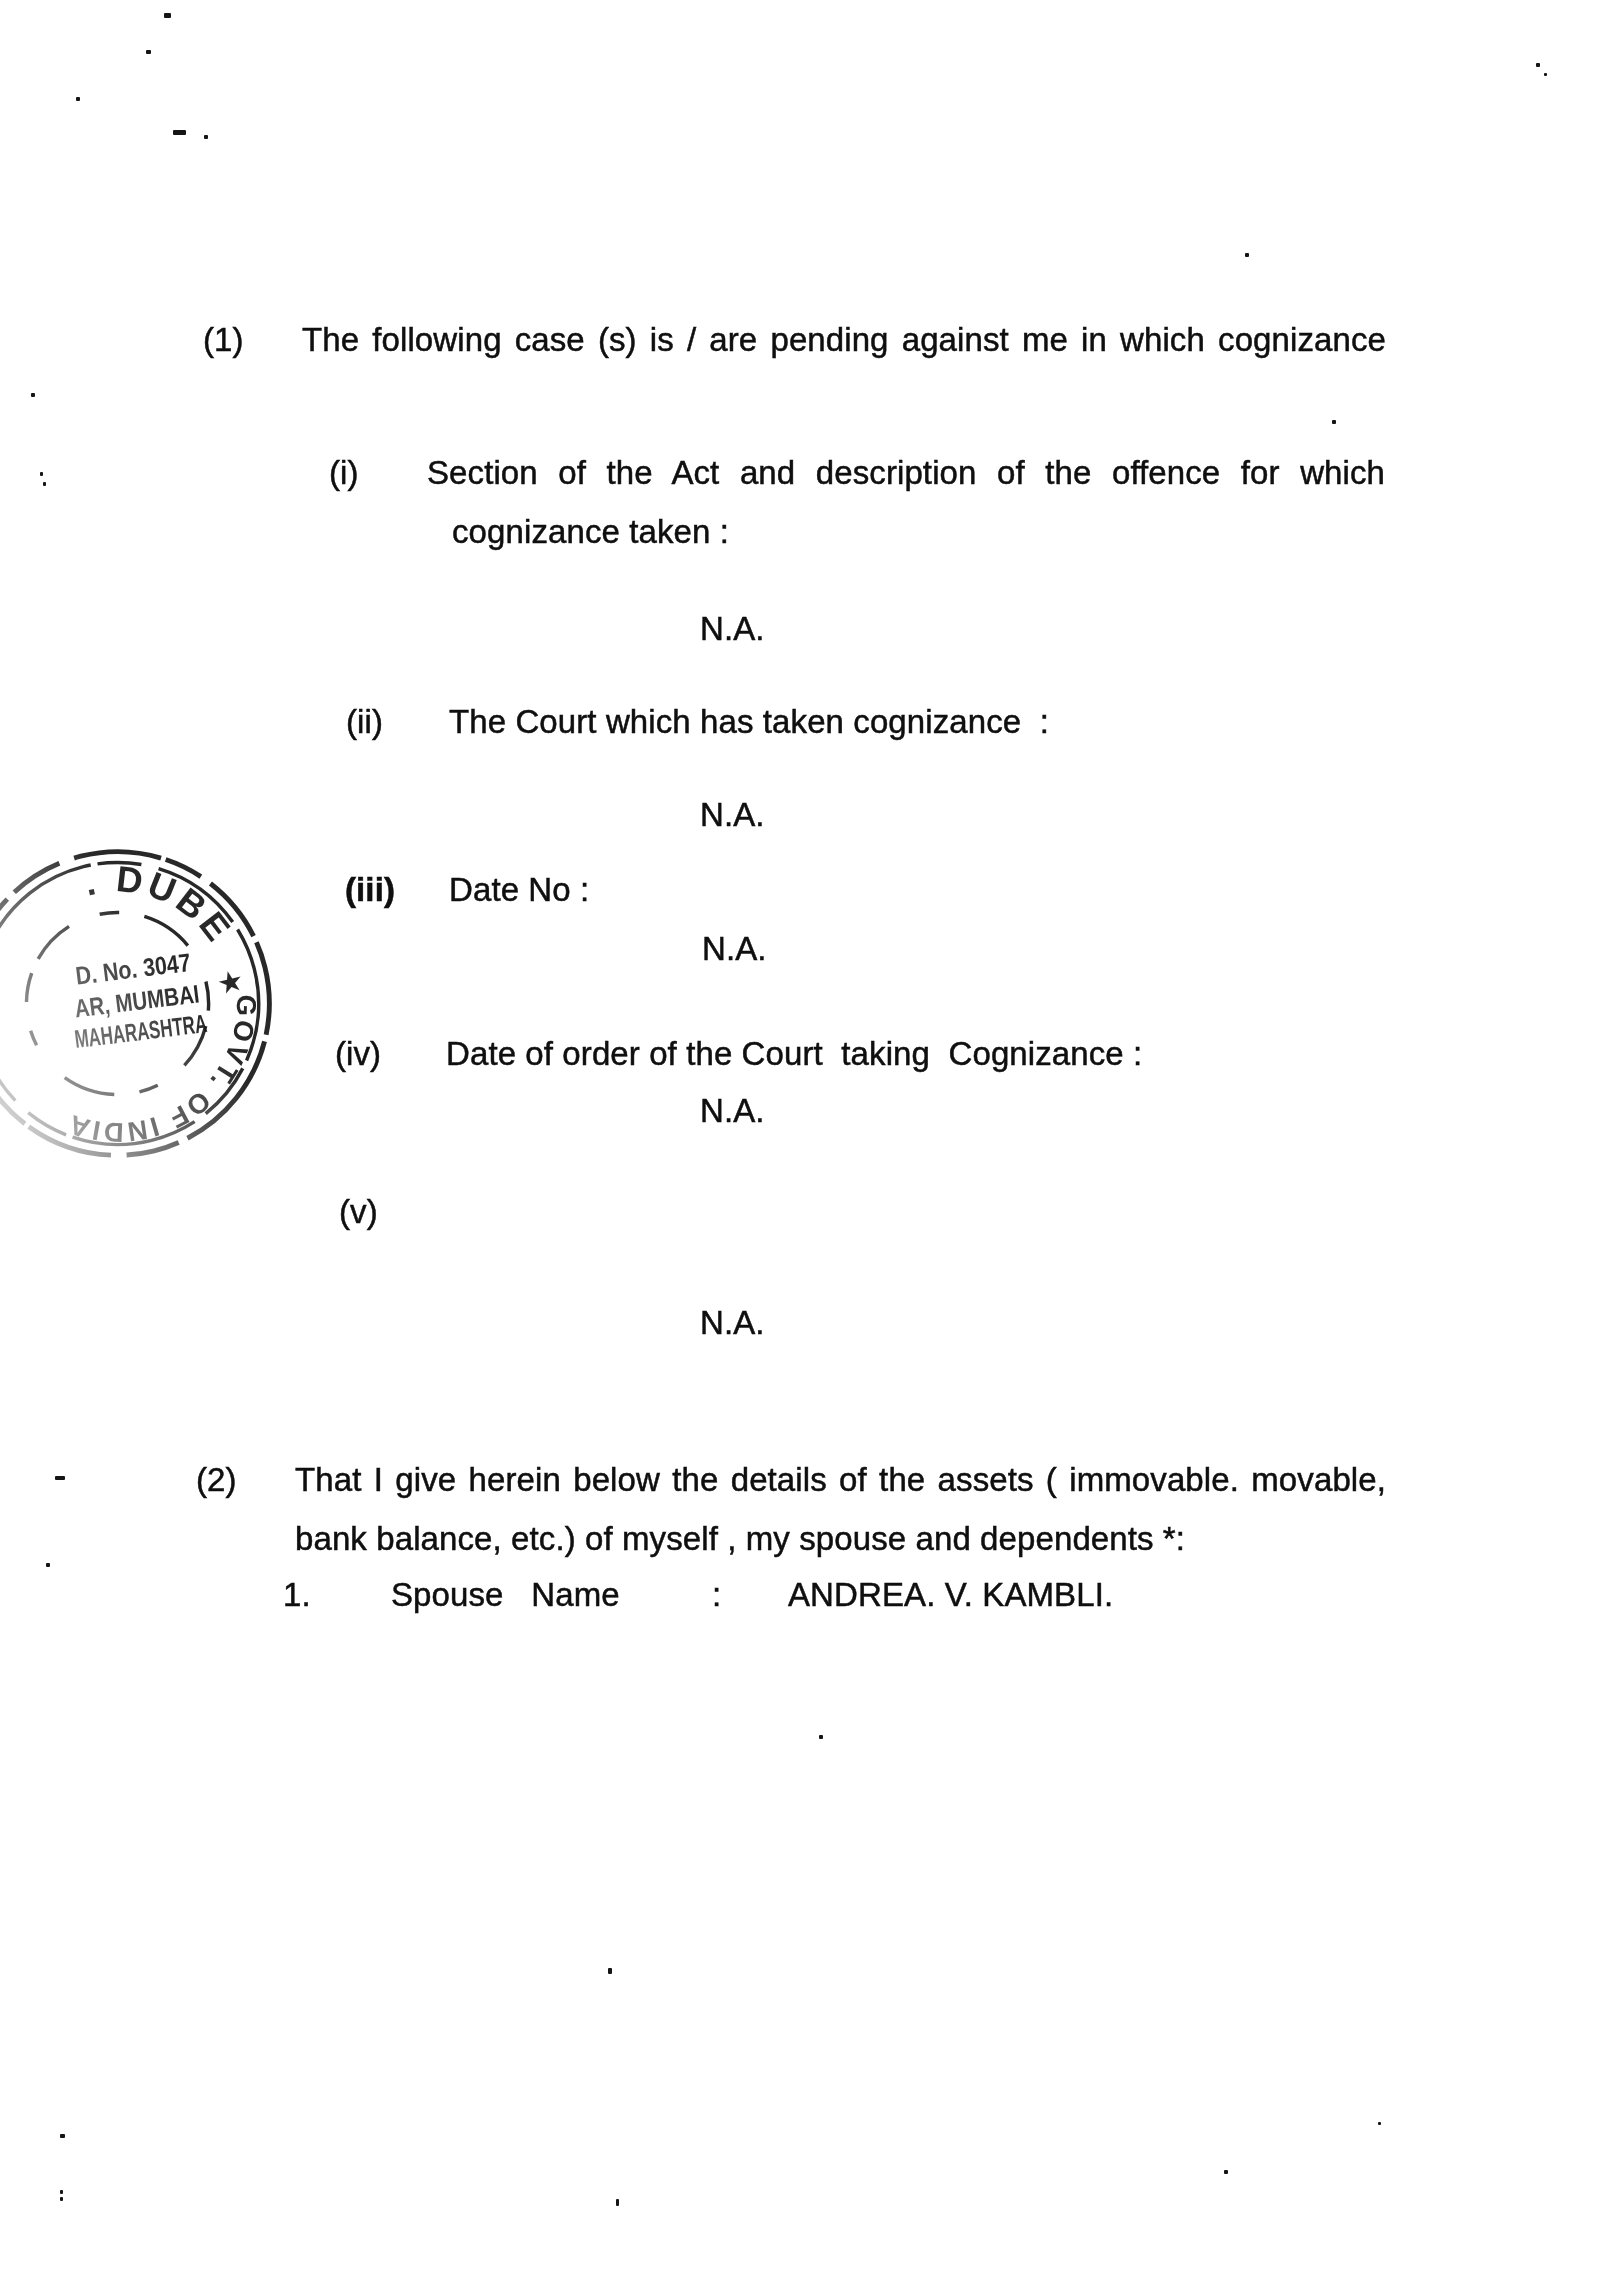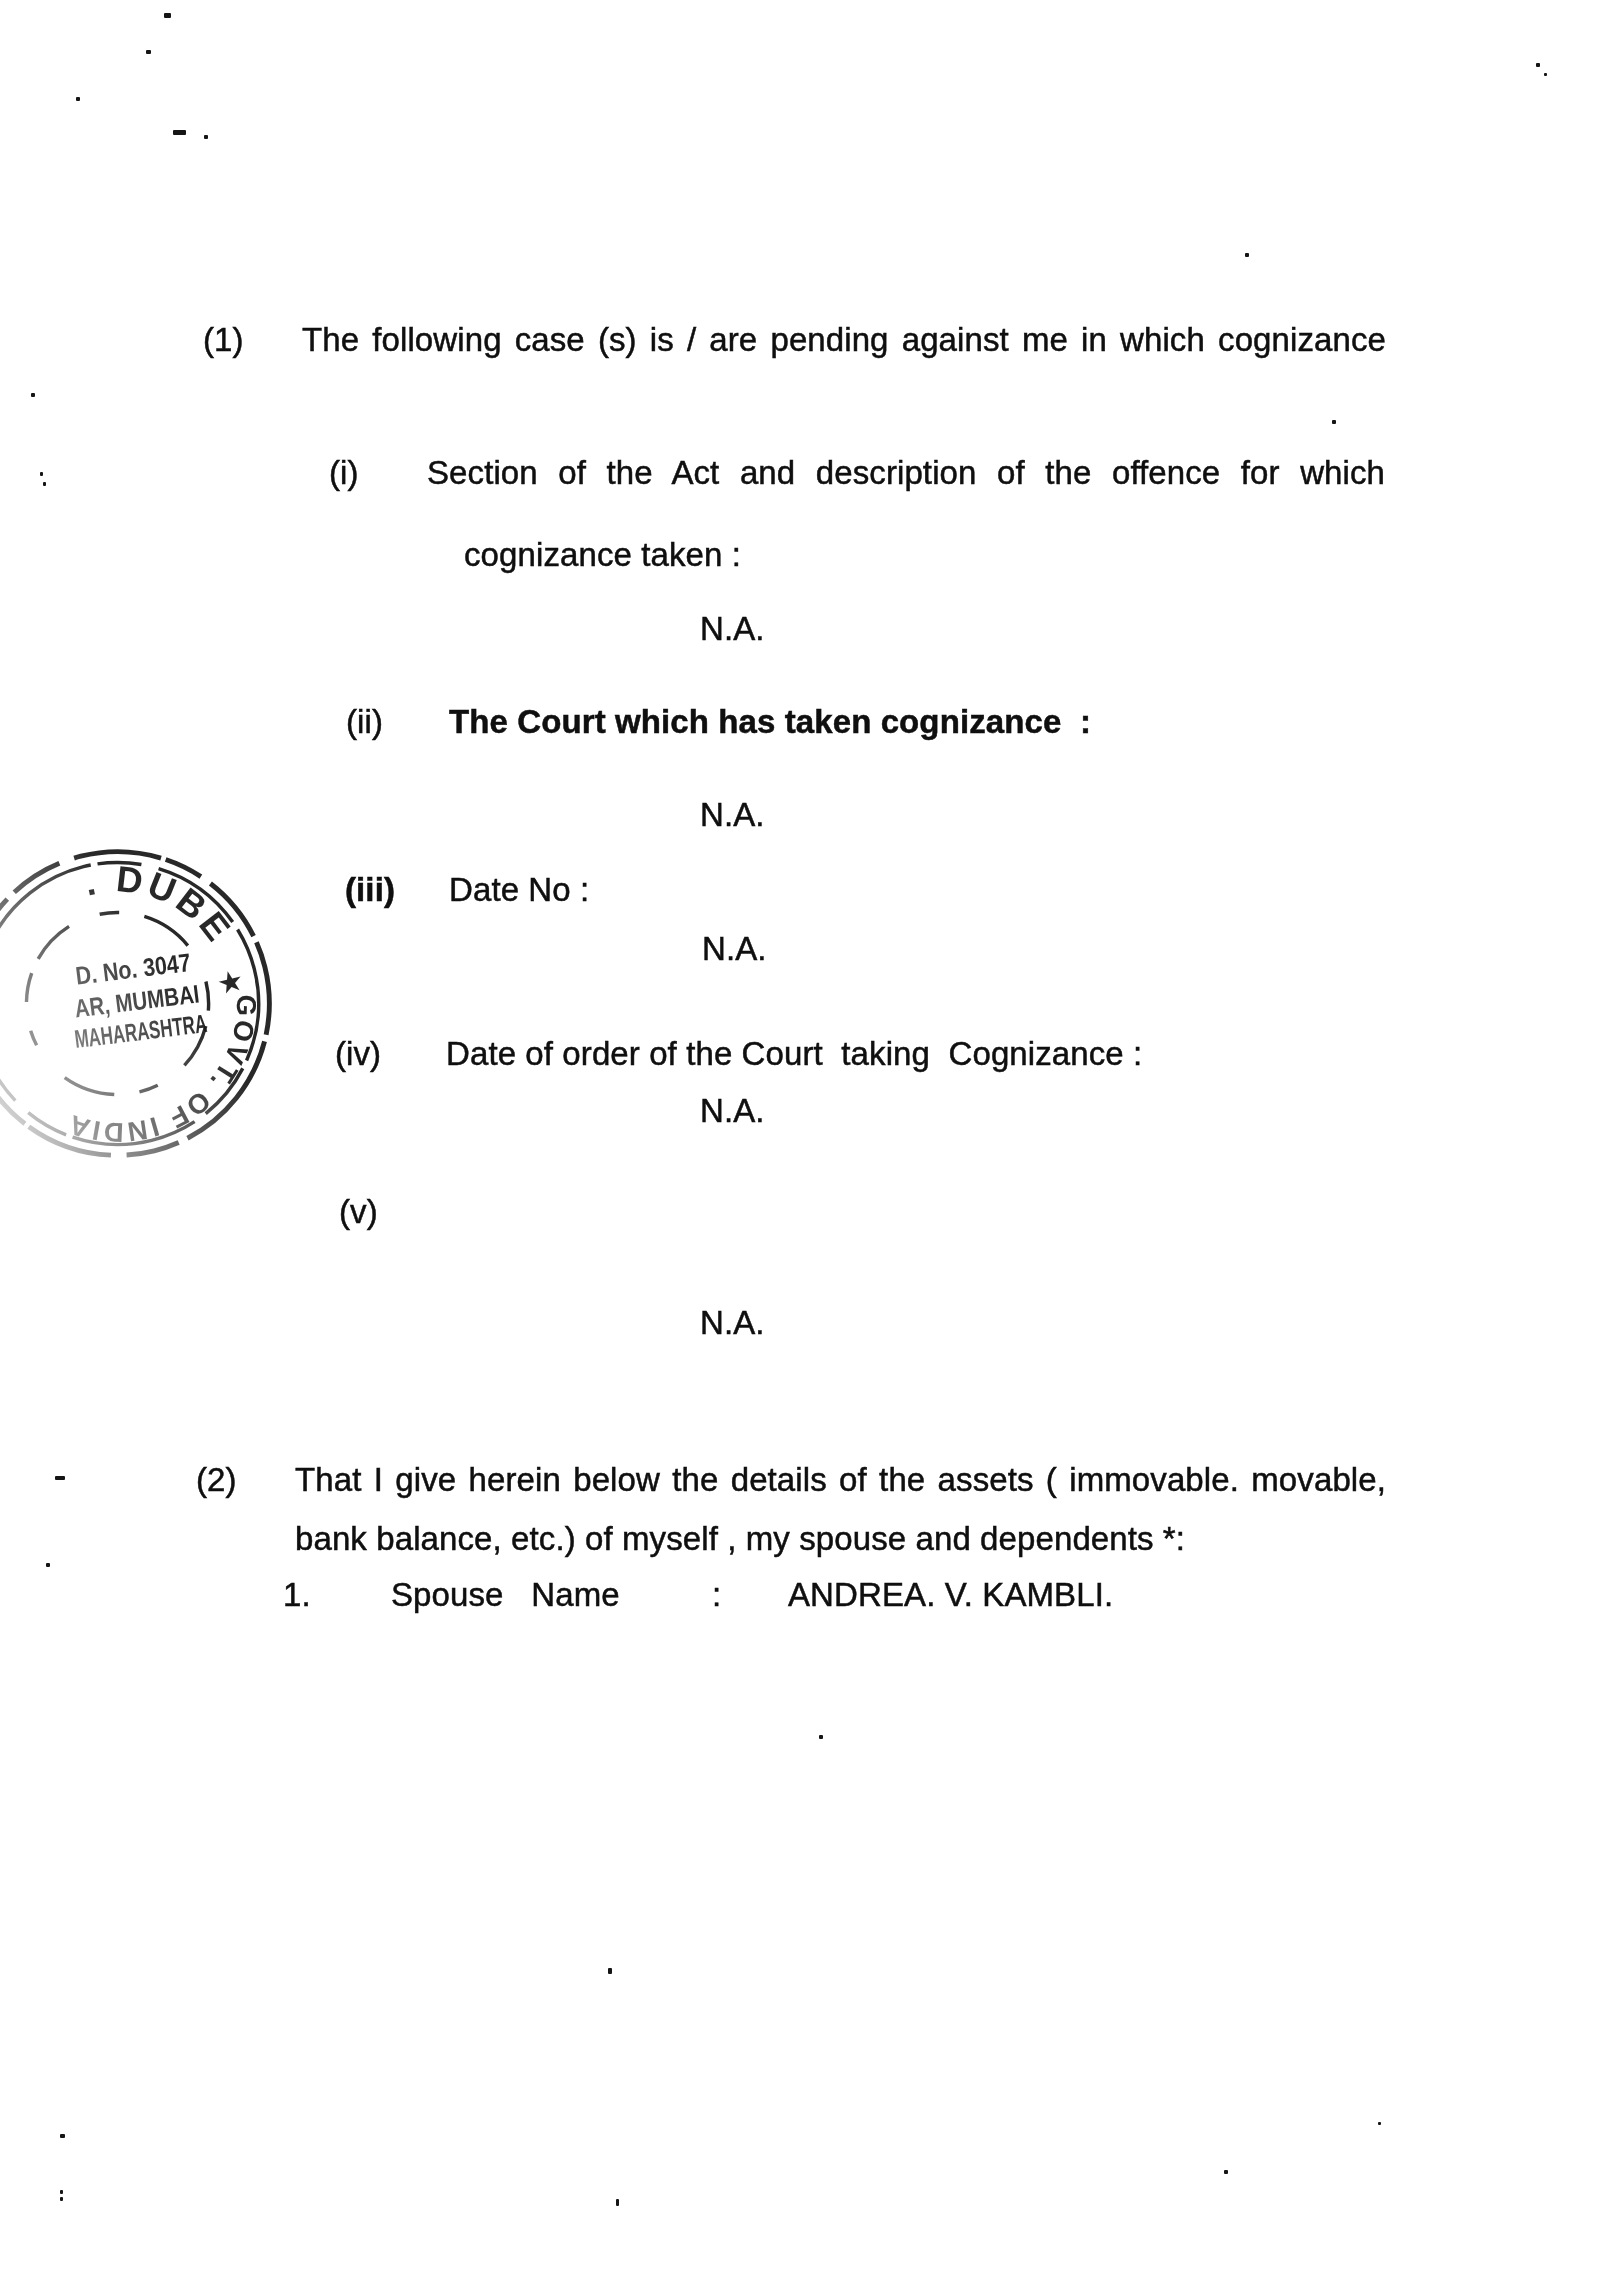--- a/index.html
+++ b/index.html
@@ -69,25 +69,25 @@
     </g>
 
     <rect x="0" y="0" width="340" height="345" fill="url(#fadeL)"></rect>
   </svg>
 
   <div class="ln" style="left:203px; top:321px;">(1)</div>
   <div class="ln spread" style="left:302px; top:321px; width:1084px;">The following case (s) is / are pending against me in which cognizance</div>
 
   <div class="ln" style="left:329px; top:454px;">(i)</div>
   <div class="ln spread" style="left:427px; top:454px; width:958px;">Section of the Act and description of the offence for which</div>
-  <div class="ln" style="left:452px; top:536px;margin-left:12px;">cognizance taken :</div>
+  <div class="ln" style="left:452px; top:513px;">cognizance taken :</div>
   <div class="ln" style="left:700px; top:610px;">N.A.</div>
 
   <div class="ln" style="left:346px; top:703px;">(ii)</div>
-  <div class="ln" style="left:449px; top:703px;font-weight:bold;">The Court which has taken cognizance  :</div>
+  <div class="ln" style="left:449px; top:703px;">The Court which has taken cognizance  :</div>
   <div class="ln" style="left:700px; top:796px;">N.A.</div>
 
   <div class="ln" style="left:345px; top:871px;font-weight:bold;">(iii)</div>
   <div class="ln" style="left:449px; top:871px;">Date No :</div>
   <div class="ln" style="left:702px; top:930px;">N.A.</div>
 
   <div class="ln" style="left:335px; top:1035px;">(iv)</div>
   <div class="ln" style="left:446px; top:1035px;">Date of order of the Court  taking  Cognizance :</div>
   <div class="ln" style="left:700px; top:1092px;">N.A.</div>
 

